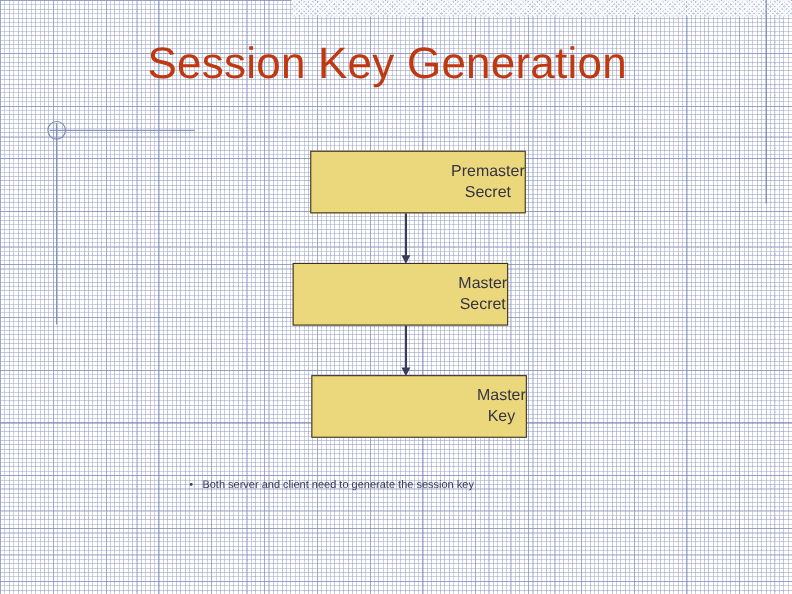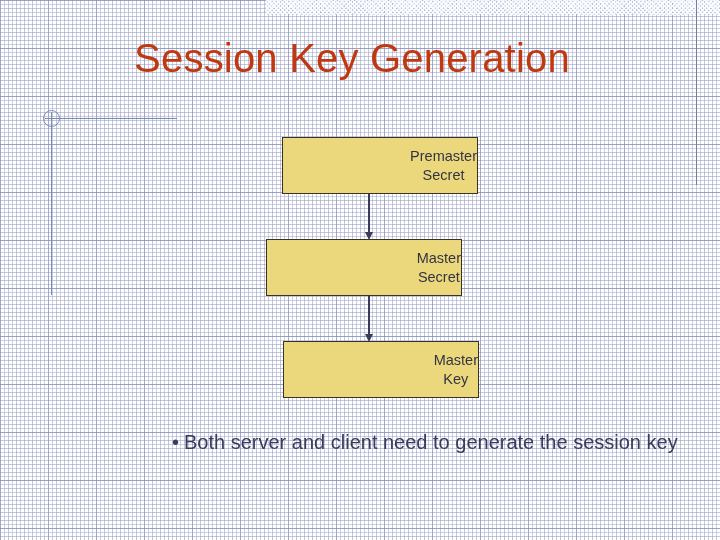--- a/index.html
+++ b/index.html
@@ -188,21 +188,21 @@
     border-top: 8px solid #3a3a5c;
   }
 
   
   .bullets {
     position: absolute;
     left: 172px;
     top: 432px;
     width: 480px;
     color: #3a3a5c;
-    font-size: 20px;
+    font-size: 10px;
     line-height: 20px;
   }
   .bullet-row {
     display: block;
     white-space: nowrap;
   }
   .bullet-dot {
     display: inline-block;
     width: 12px;
     color: #3a3a5c;

